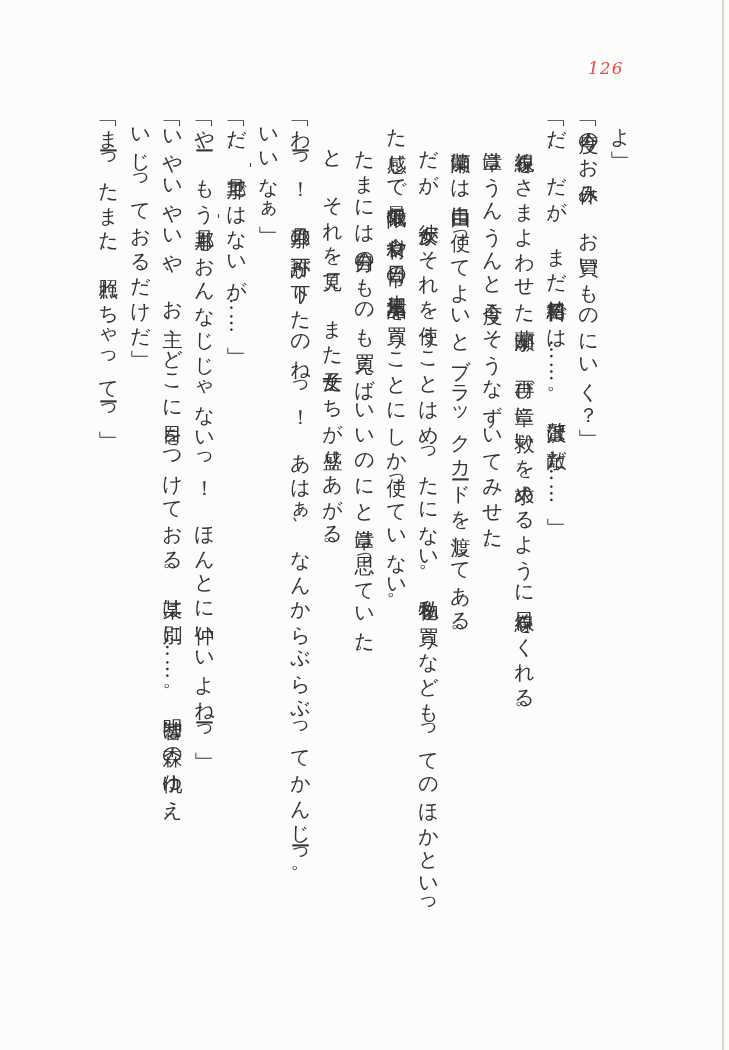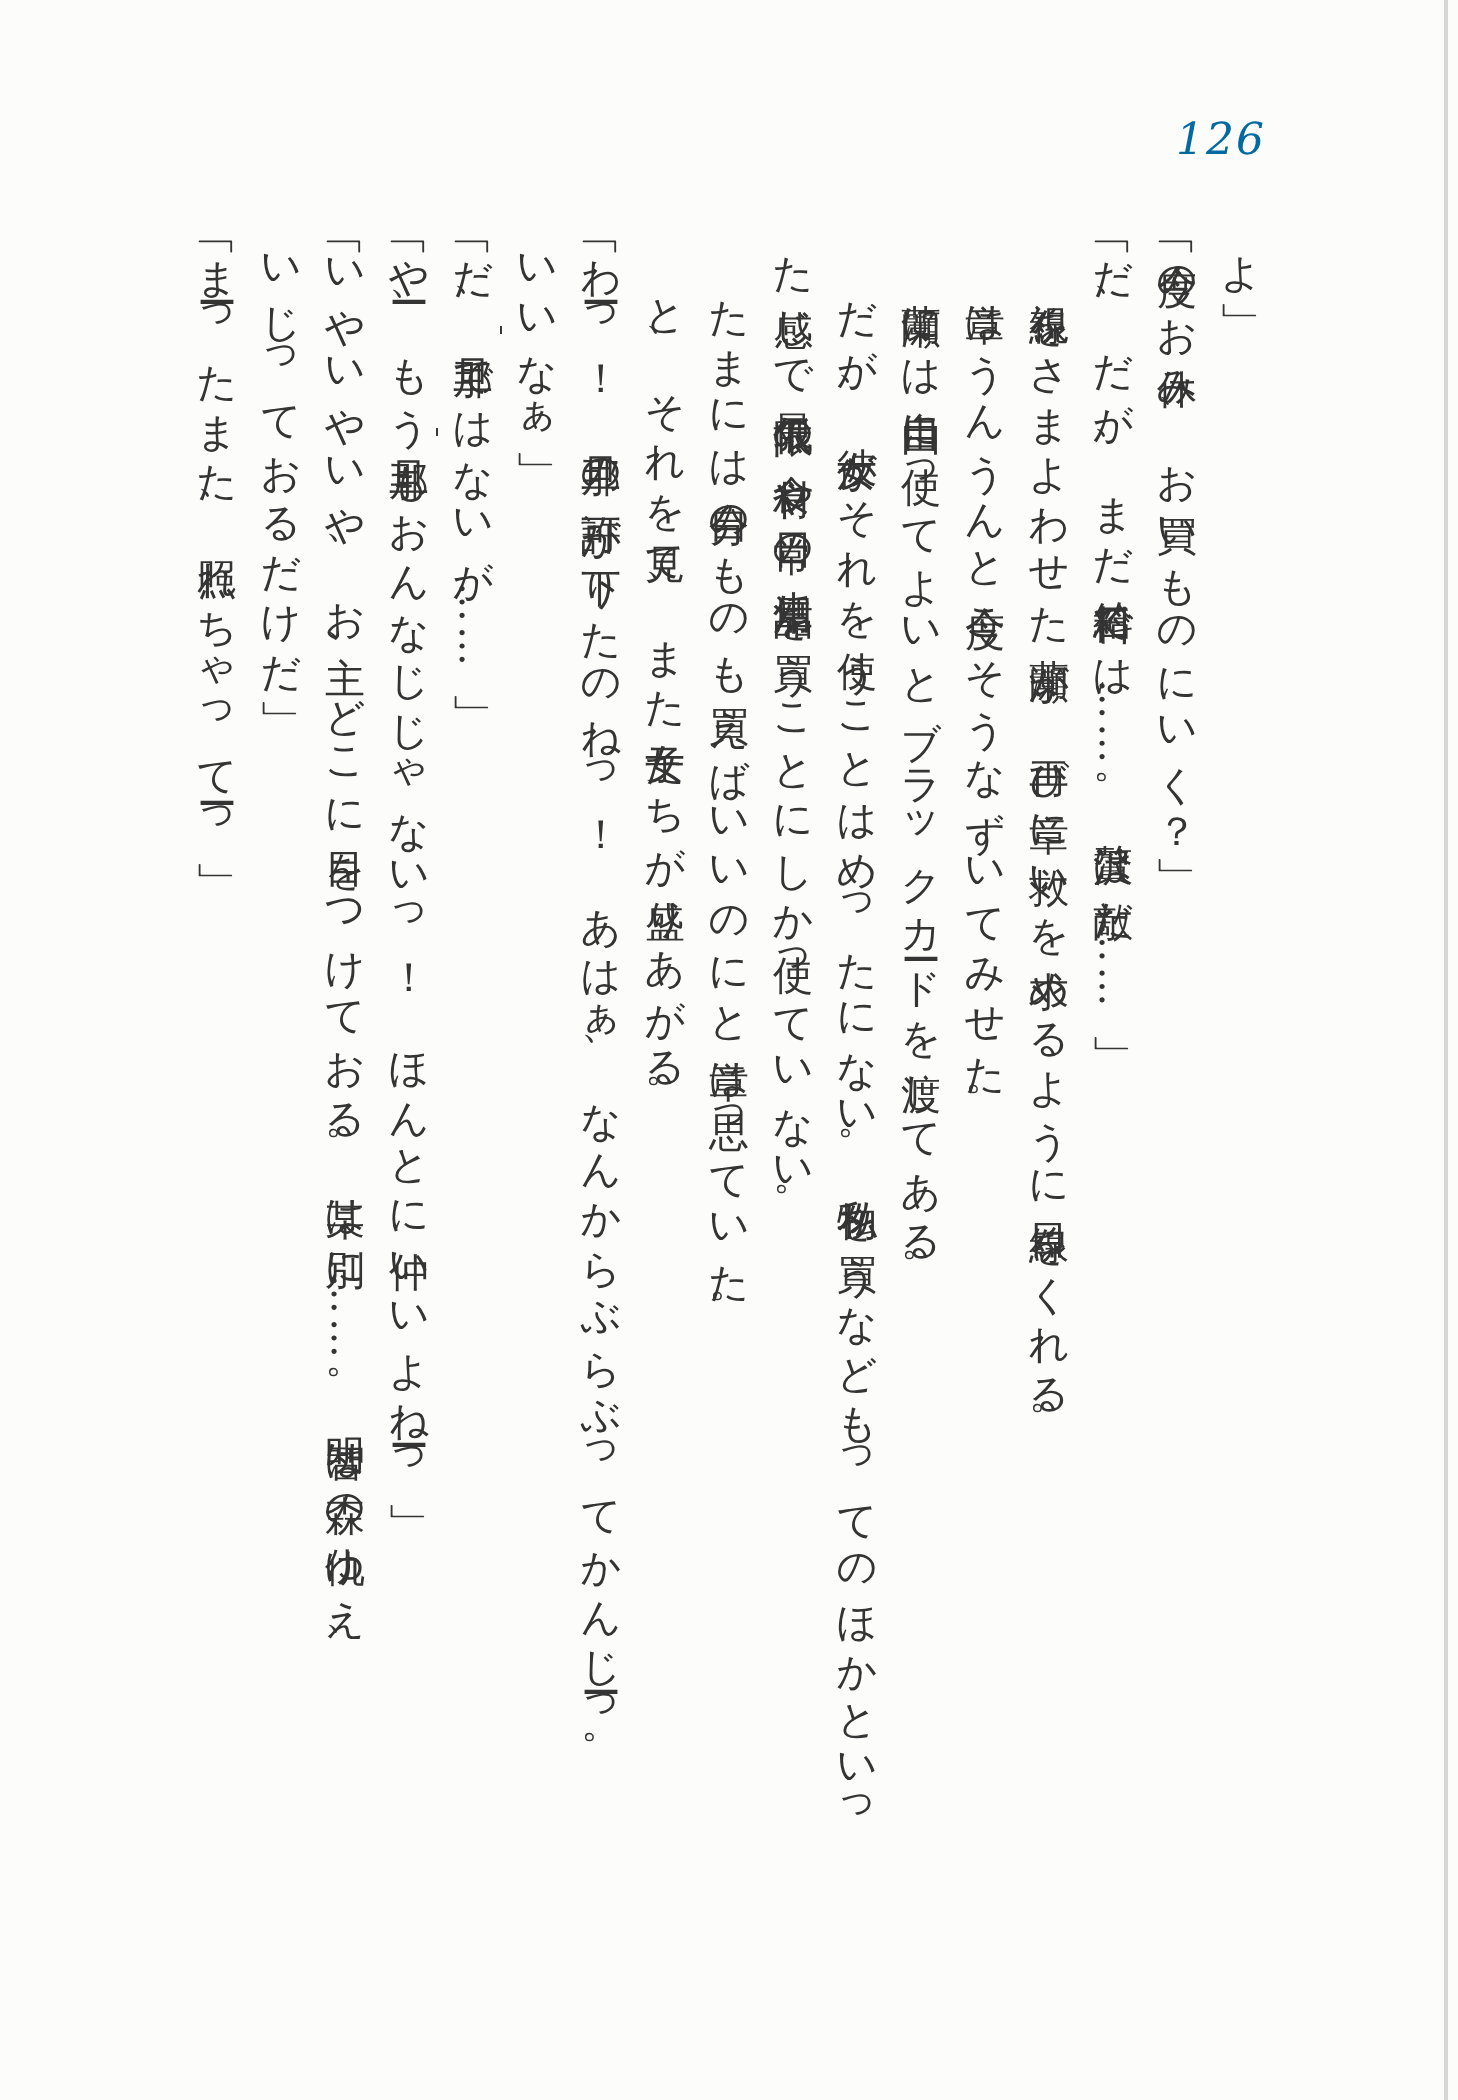--- a/index.html
+++ b/index.html
@@ -16,24 +16,24 @@
   }
   .page {
     position: absolute;
     inset: 0;
     background: #fcfcfb;
   }
   .page-number {
     position: absolute;
     left: 588px;
     top: 58px;
-    font-size: 22px;
+    font-size: 17px;
     font-style: italic;
     letter-spacing: 1px;
-    color: #0369a1;
+    color: #ef4444;
   }
   .text-block {
     position: absolute;
     top: 114px;
     right: 92px;
     height: 885px;
     writing-mode: vertical-rl;
     text-orientation: mixed;
     font-size: 20px;
     line-height: 32px;

